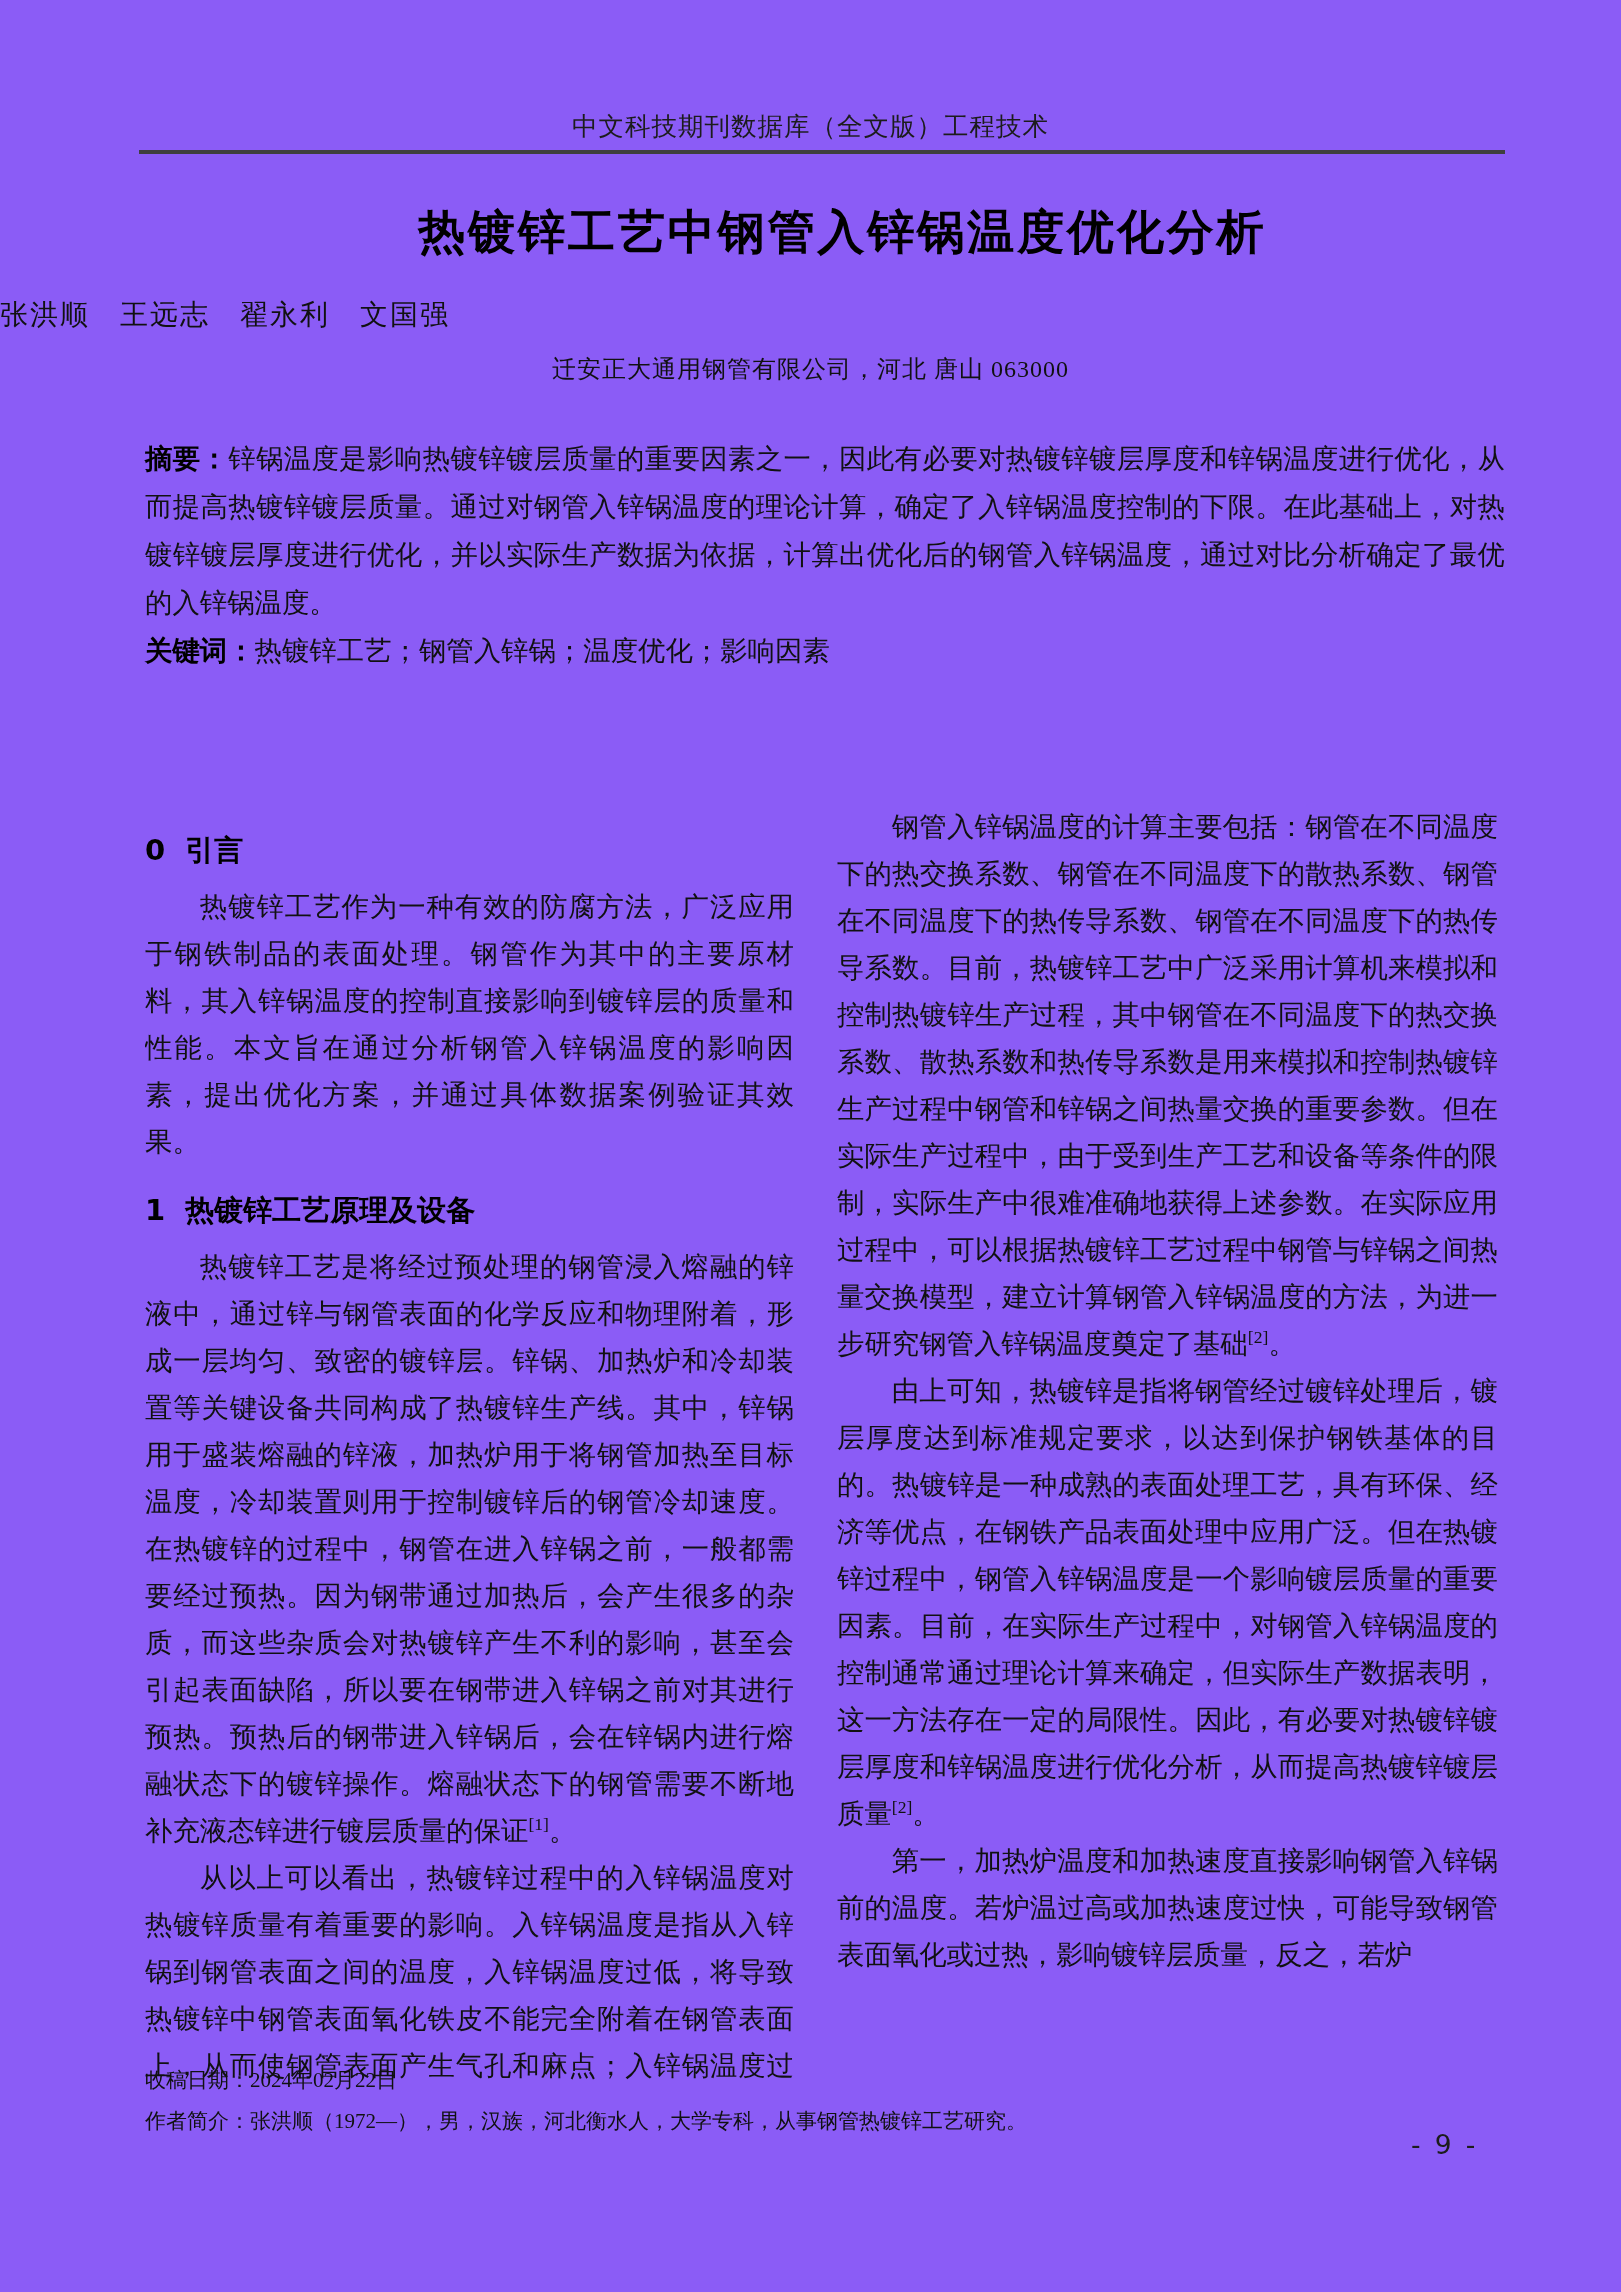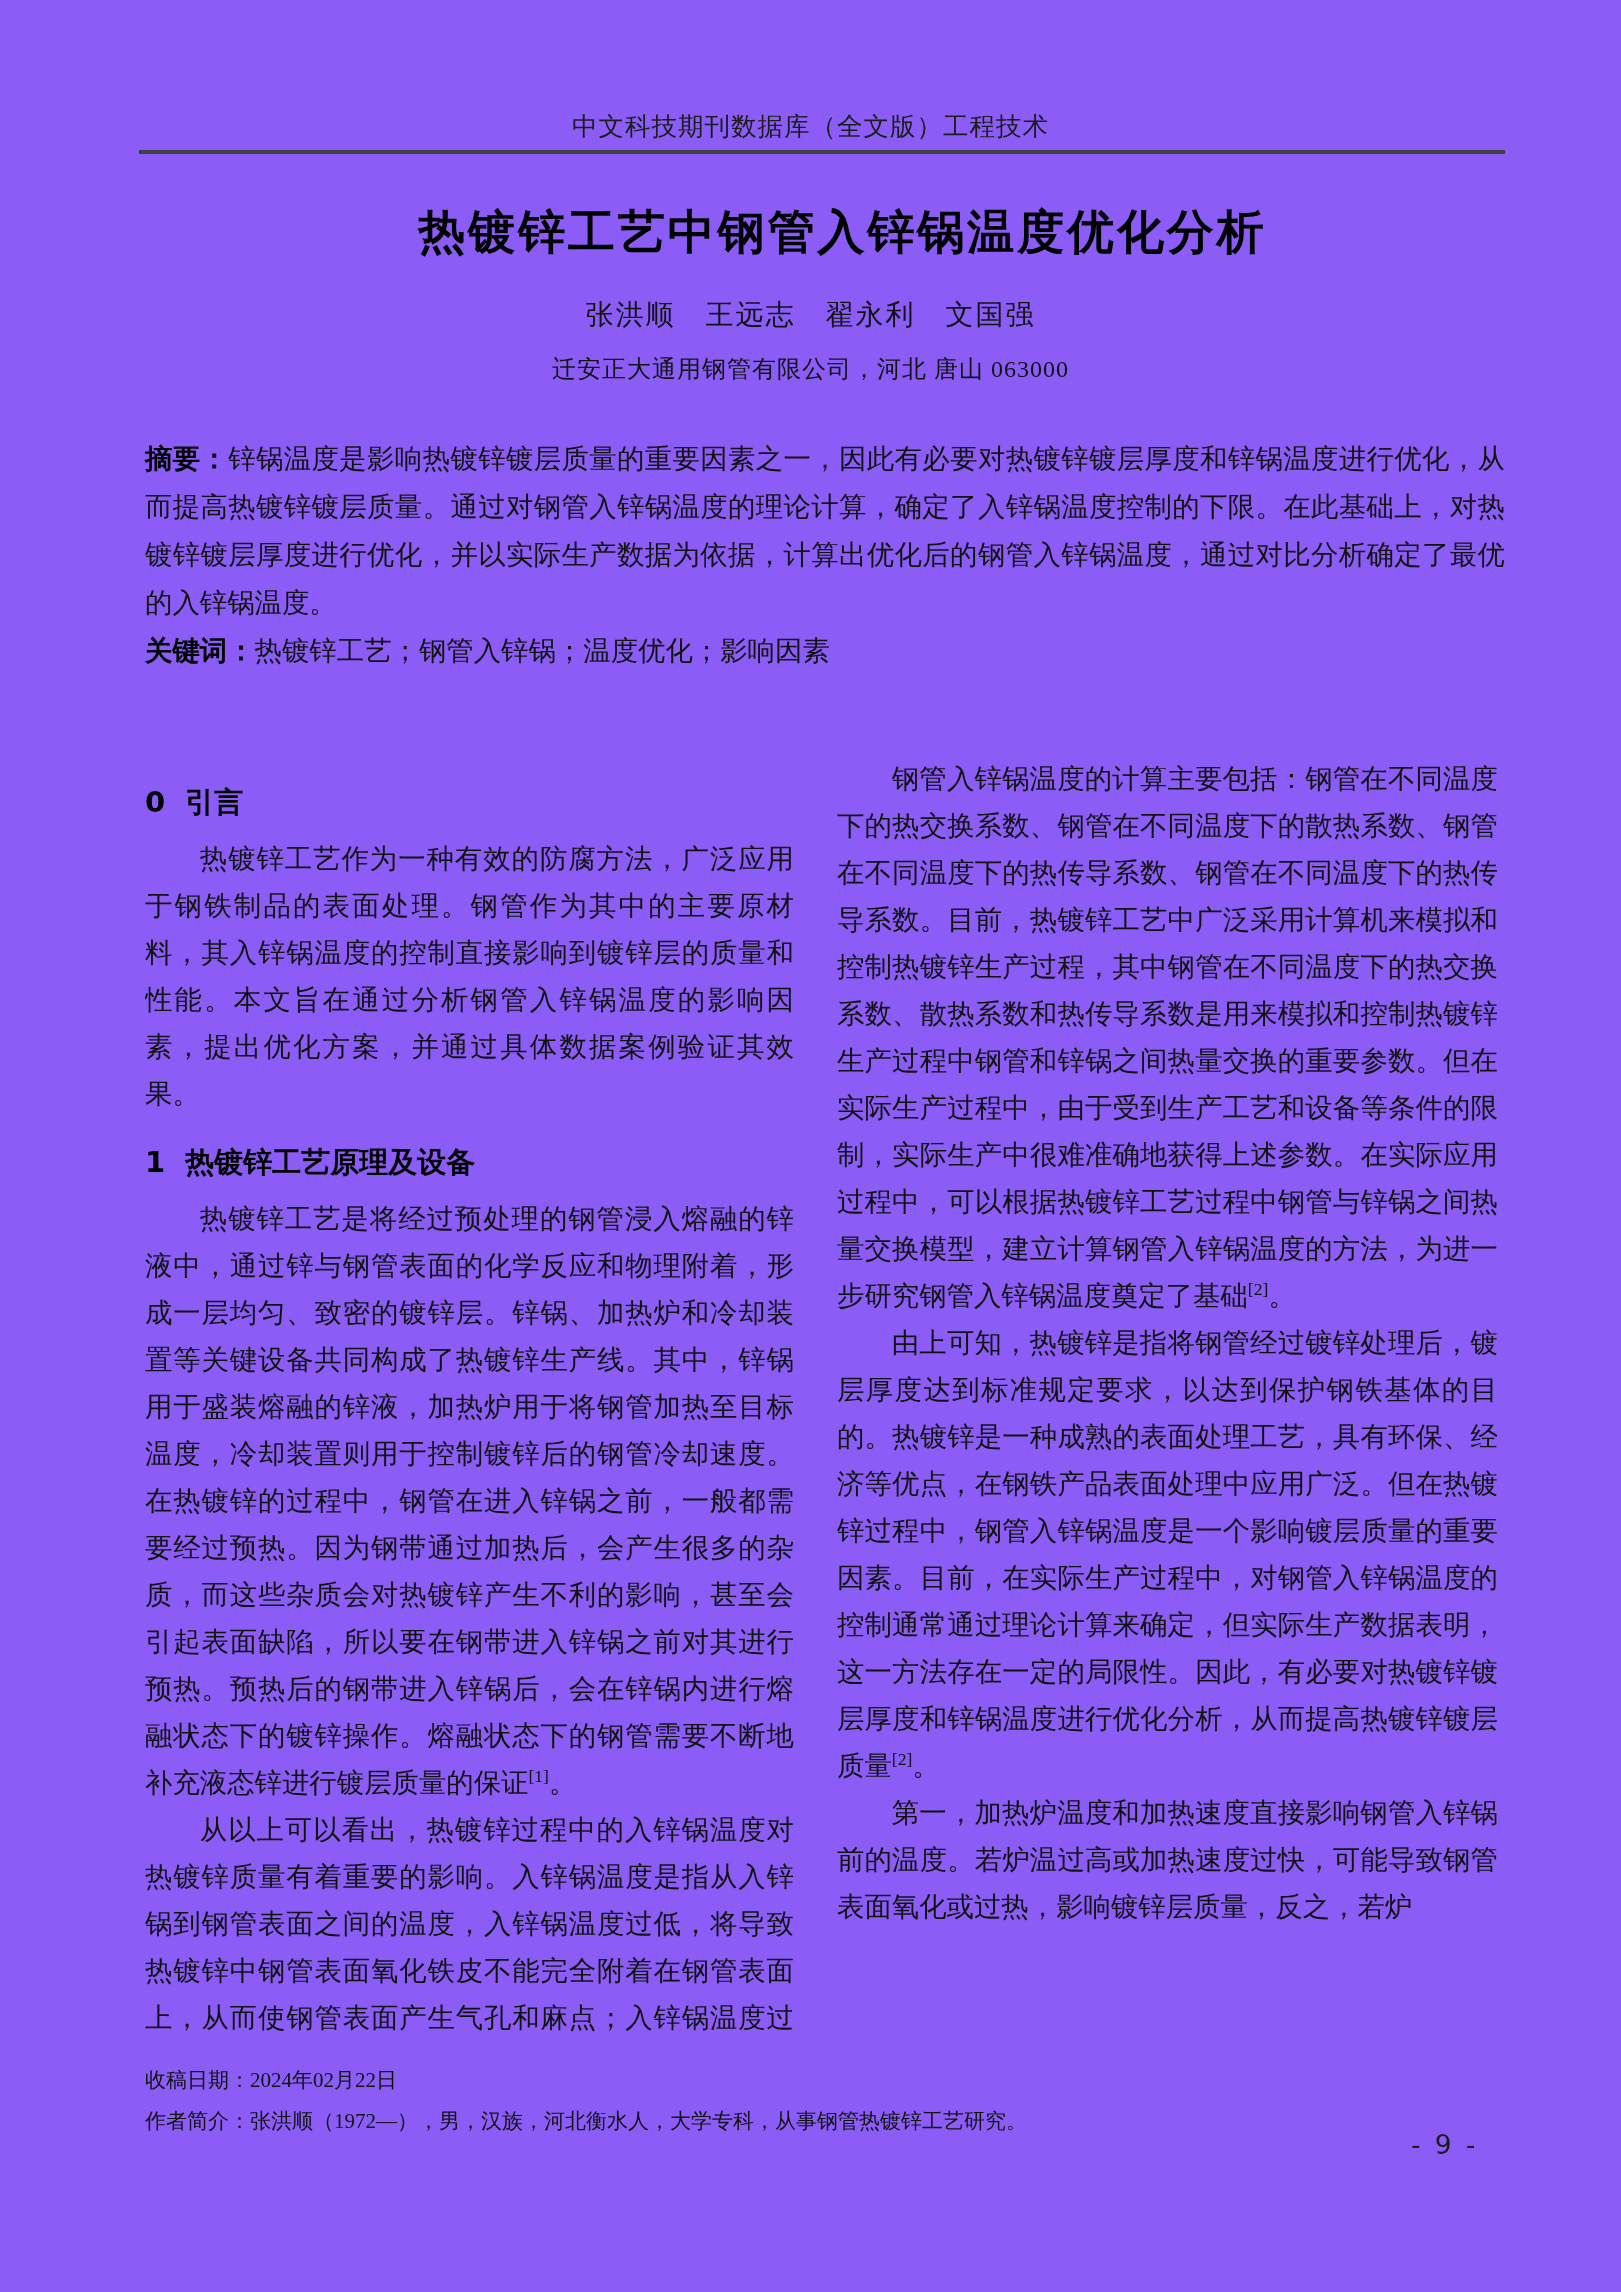--- a/index.html
+++ b/index.html
@@ -31,21 +31,20 @@
     text-align:center;
     font-family:"DejaVu Sans", sans-serif;
     font-weight:700;
     font-size:47px; line-height:59px;
     letter-spacing:2.9px;
     color:#000000;
     padding-left:32px;
   }
   .authors {
     position:absolute; top:296px; left:0; width:100%;
-    text-align:center;
     font-size:28px; line-height:37px;
     letter-spacing:2px;
   }
   .affiliation {
     position:absolute; top:351px; left:0; width:100%;
     text-align:center;
     font-size:24px; line-height:37px;
     letter-spacing:1px;
   }
   .meta {
@@ -55,21 +54,21 @@
   }
   .meta p { margin:0; }
   .meta .label {
     font-family:"DejaVu Sans", sans-serif;
     font-weight:700;
     white-space:pre-wrap;
     color:#000;
   }
   .clc-code { font-family:"Liberation Serif", serif; }
   .columns {
-    position:absolute; top:756px; left:145px;
+    position:absolute; top:804px; left:145px;
     width:1362px; height:1292px;
     overflow:hidden;
   }
   .col {
     position:absolute; top:0; height:1292px;
     overflow:hidden;
     font-size:27.4px; line-height:47px;
     text-align:justify;
   }
   .col-left  { left:0;    width:649px; }

